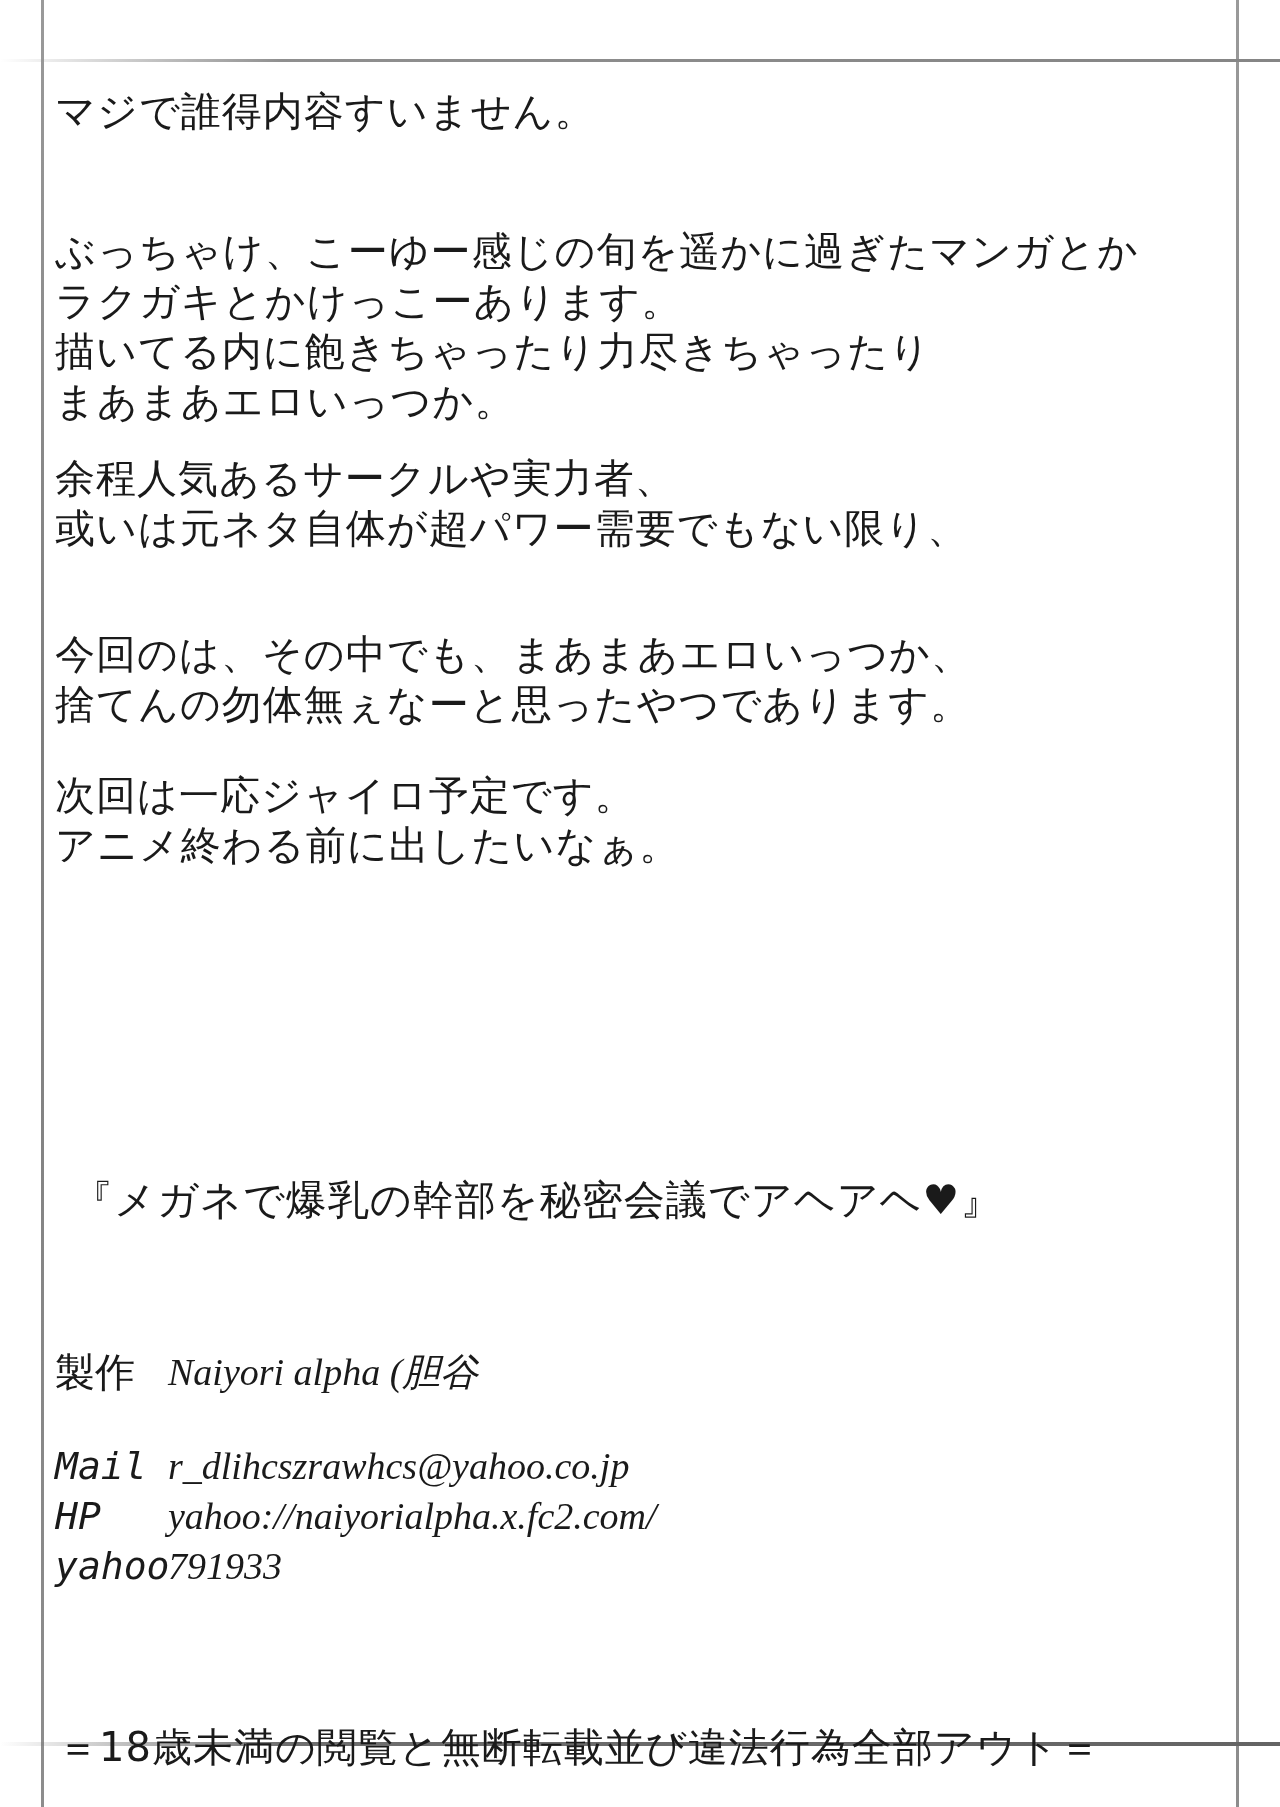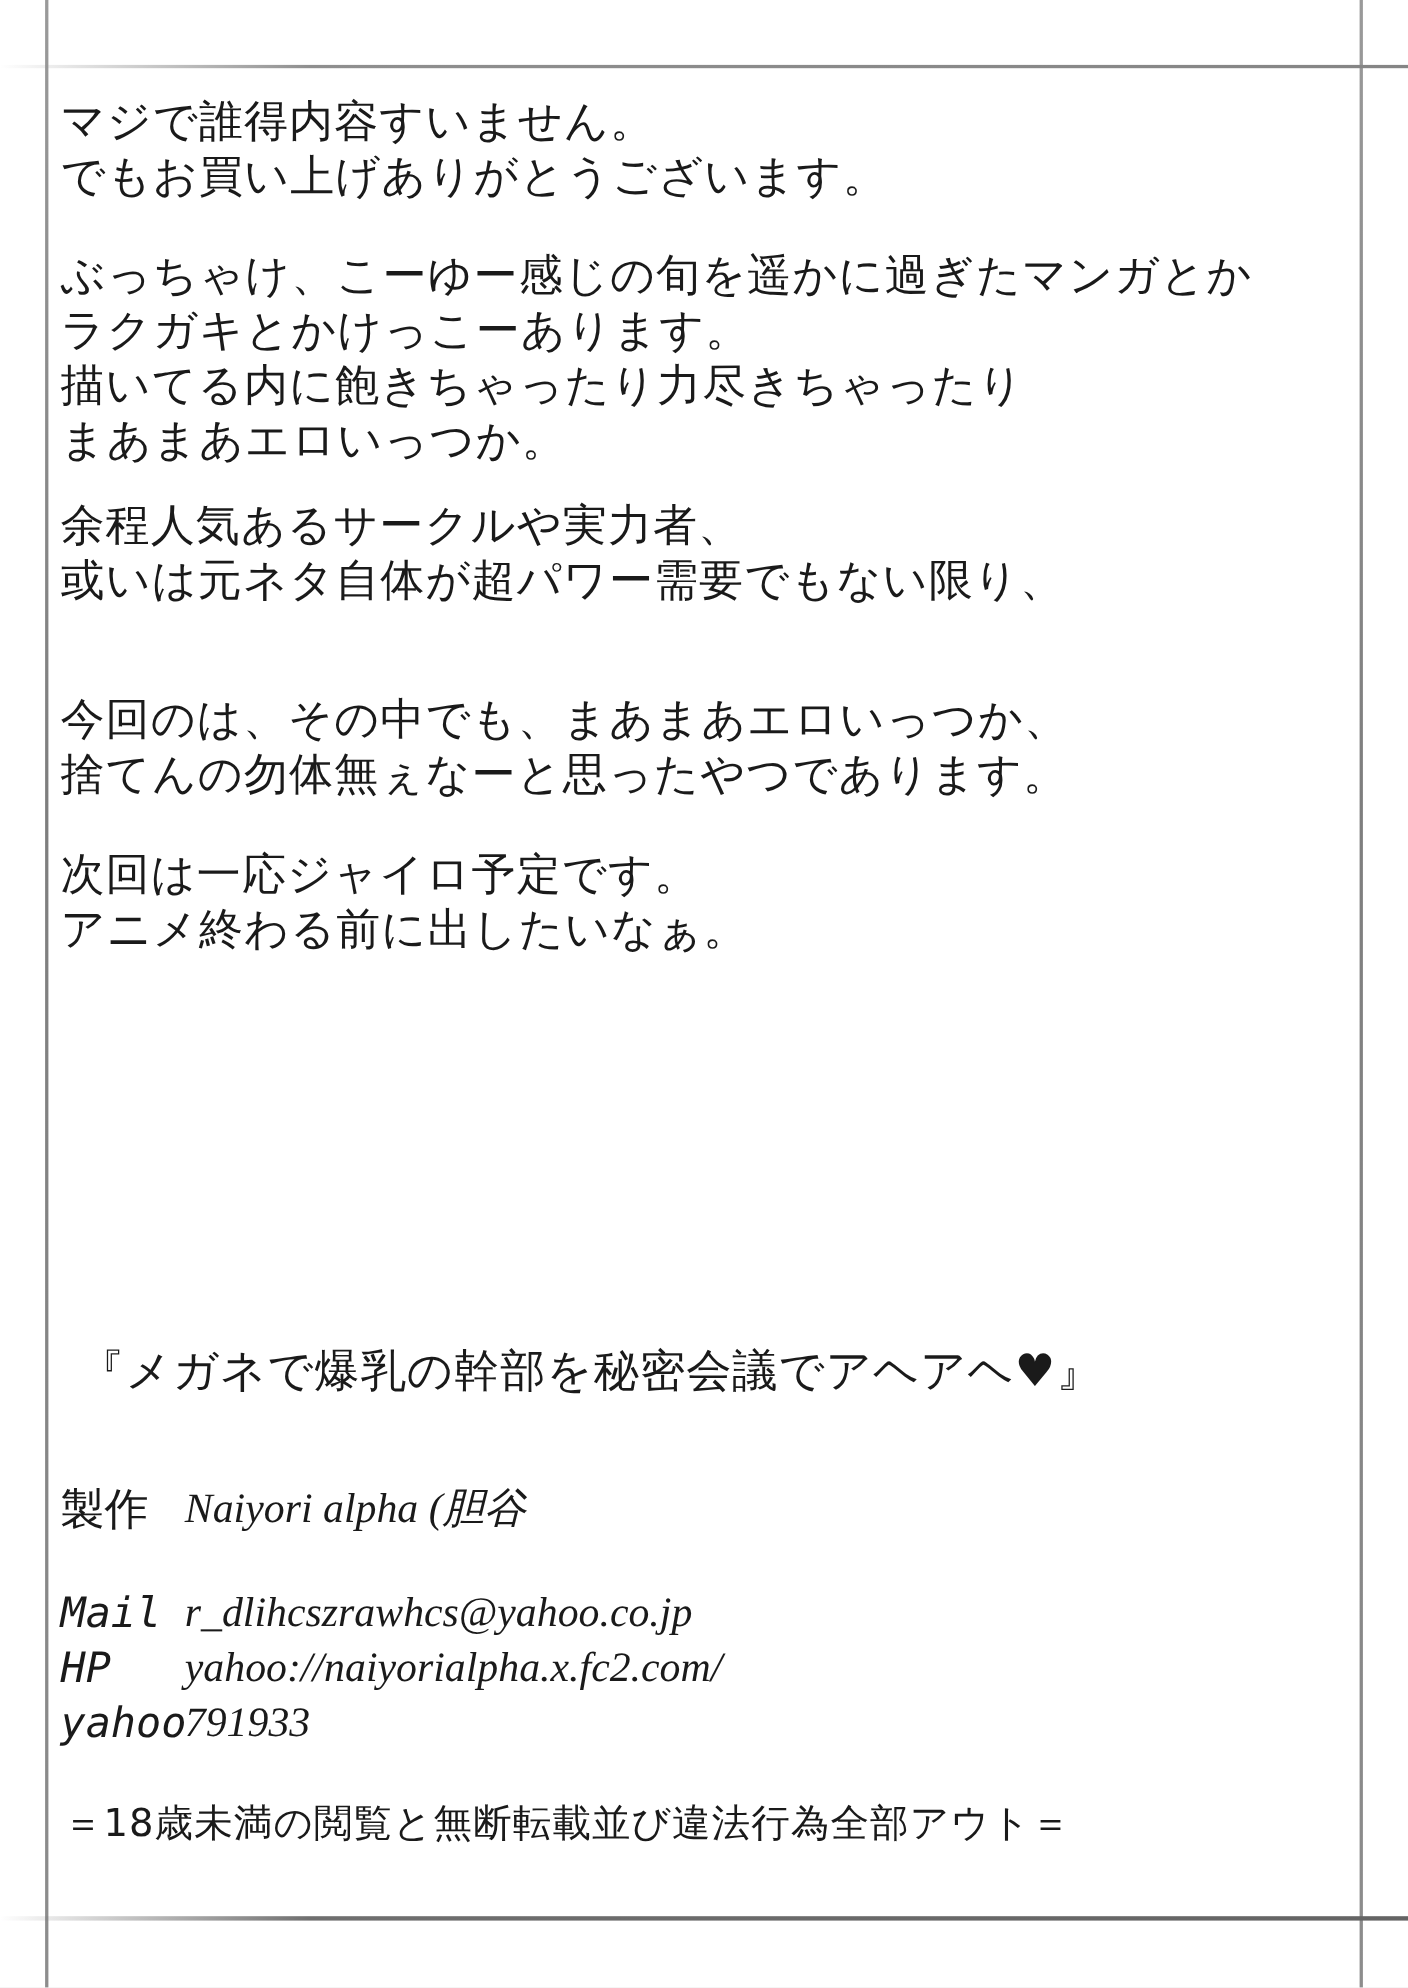--- a/index.html
+++ b/index.html
@@ -47,21 +47,21 @@
     left: 55px;
     font-size: 40px;
     line-height: 50px;
     letter-spacing: 1px;
     white-space: nowrap;
   }
   .jp .line { display: block; }
   .title-line {
     position: absolute;
     left: 72px;
-    top: 1218px;
+    top: 1172px;
     font-size: 41px;
     line-height: 56px;
     letter-spacing: 1px;
     white-space: nowrap;
   }
   
   .credit-row {
     position: absolute;
     left: 55px;
     display: flex;
@@ -80,40 +80,39 @@
     font-style: normal;
     font-size: 40px;
   }
   .credit-value {
     font-family: Liberation Serif, serif;
     font-style: italic;
   }
   .disclaimer {
     position: absolute;
     left: 58px;
-    top: 1632px;
-    font-size: 35px;
+    top: 1721px;
+    font-size: 40px;
     line-height: 52px;
     letter-spacing: 1px;
     white-space: nowrap;
   }
 </style>
 </head>
 <body>
 
 <div class="page">
 
   <div class="vline left"></div>
   <div class="vline right"></div>
   <div class="hline top"></div>
   <div class="hline bottom"></div>
 
   <div class="jp" style="top:86px">
     <span class="line">マジで誰得内容すいません。</span>
-    <span class="line">でもお買い上げありがとうございます。</span>
   </div>
 
   <div class="jp" style="top:226px">
     <span class="line">ぶっちゃけ、こーゆー感じの旬を遥かに過ぎたマンガとか</span>
     <span class="line">ラクガキとかけっこーあります。</span>
     <span class="line">描いてる内に飽きちゃったり力尽きちゃったり</span>
     <span class="line">まあまあエロいっつか。</span>
   </div>
 
   <div class="jp" style="top:453px">

